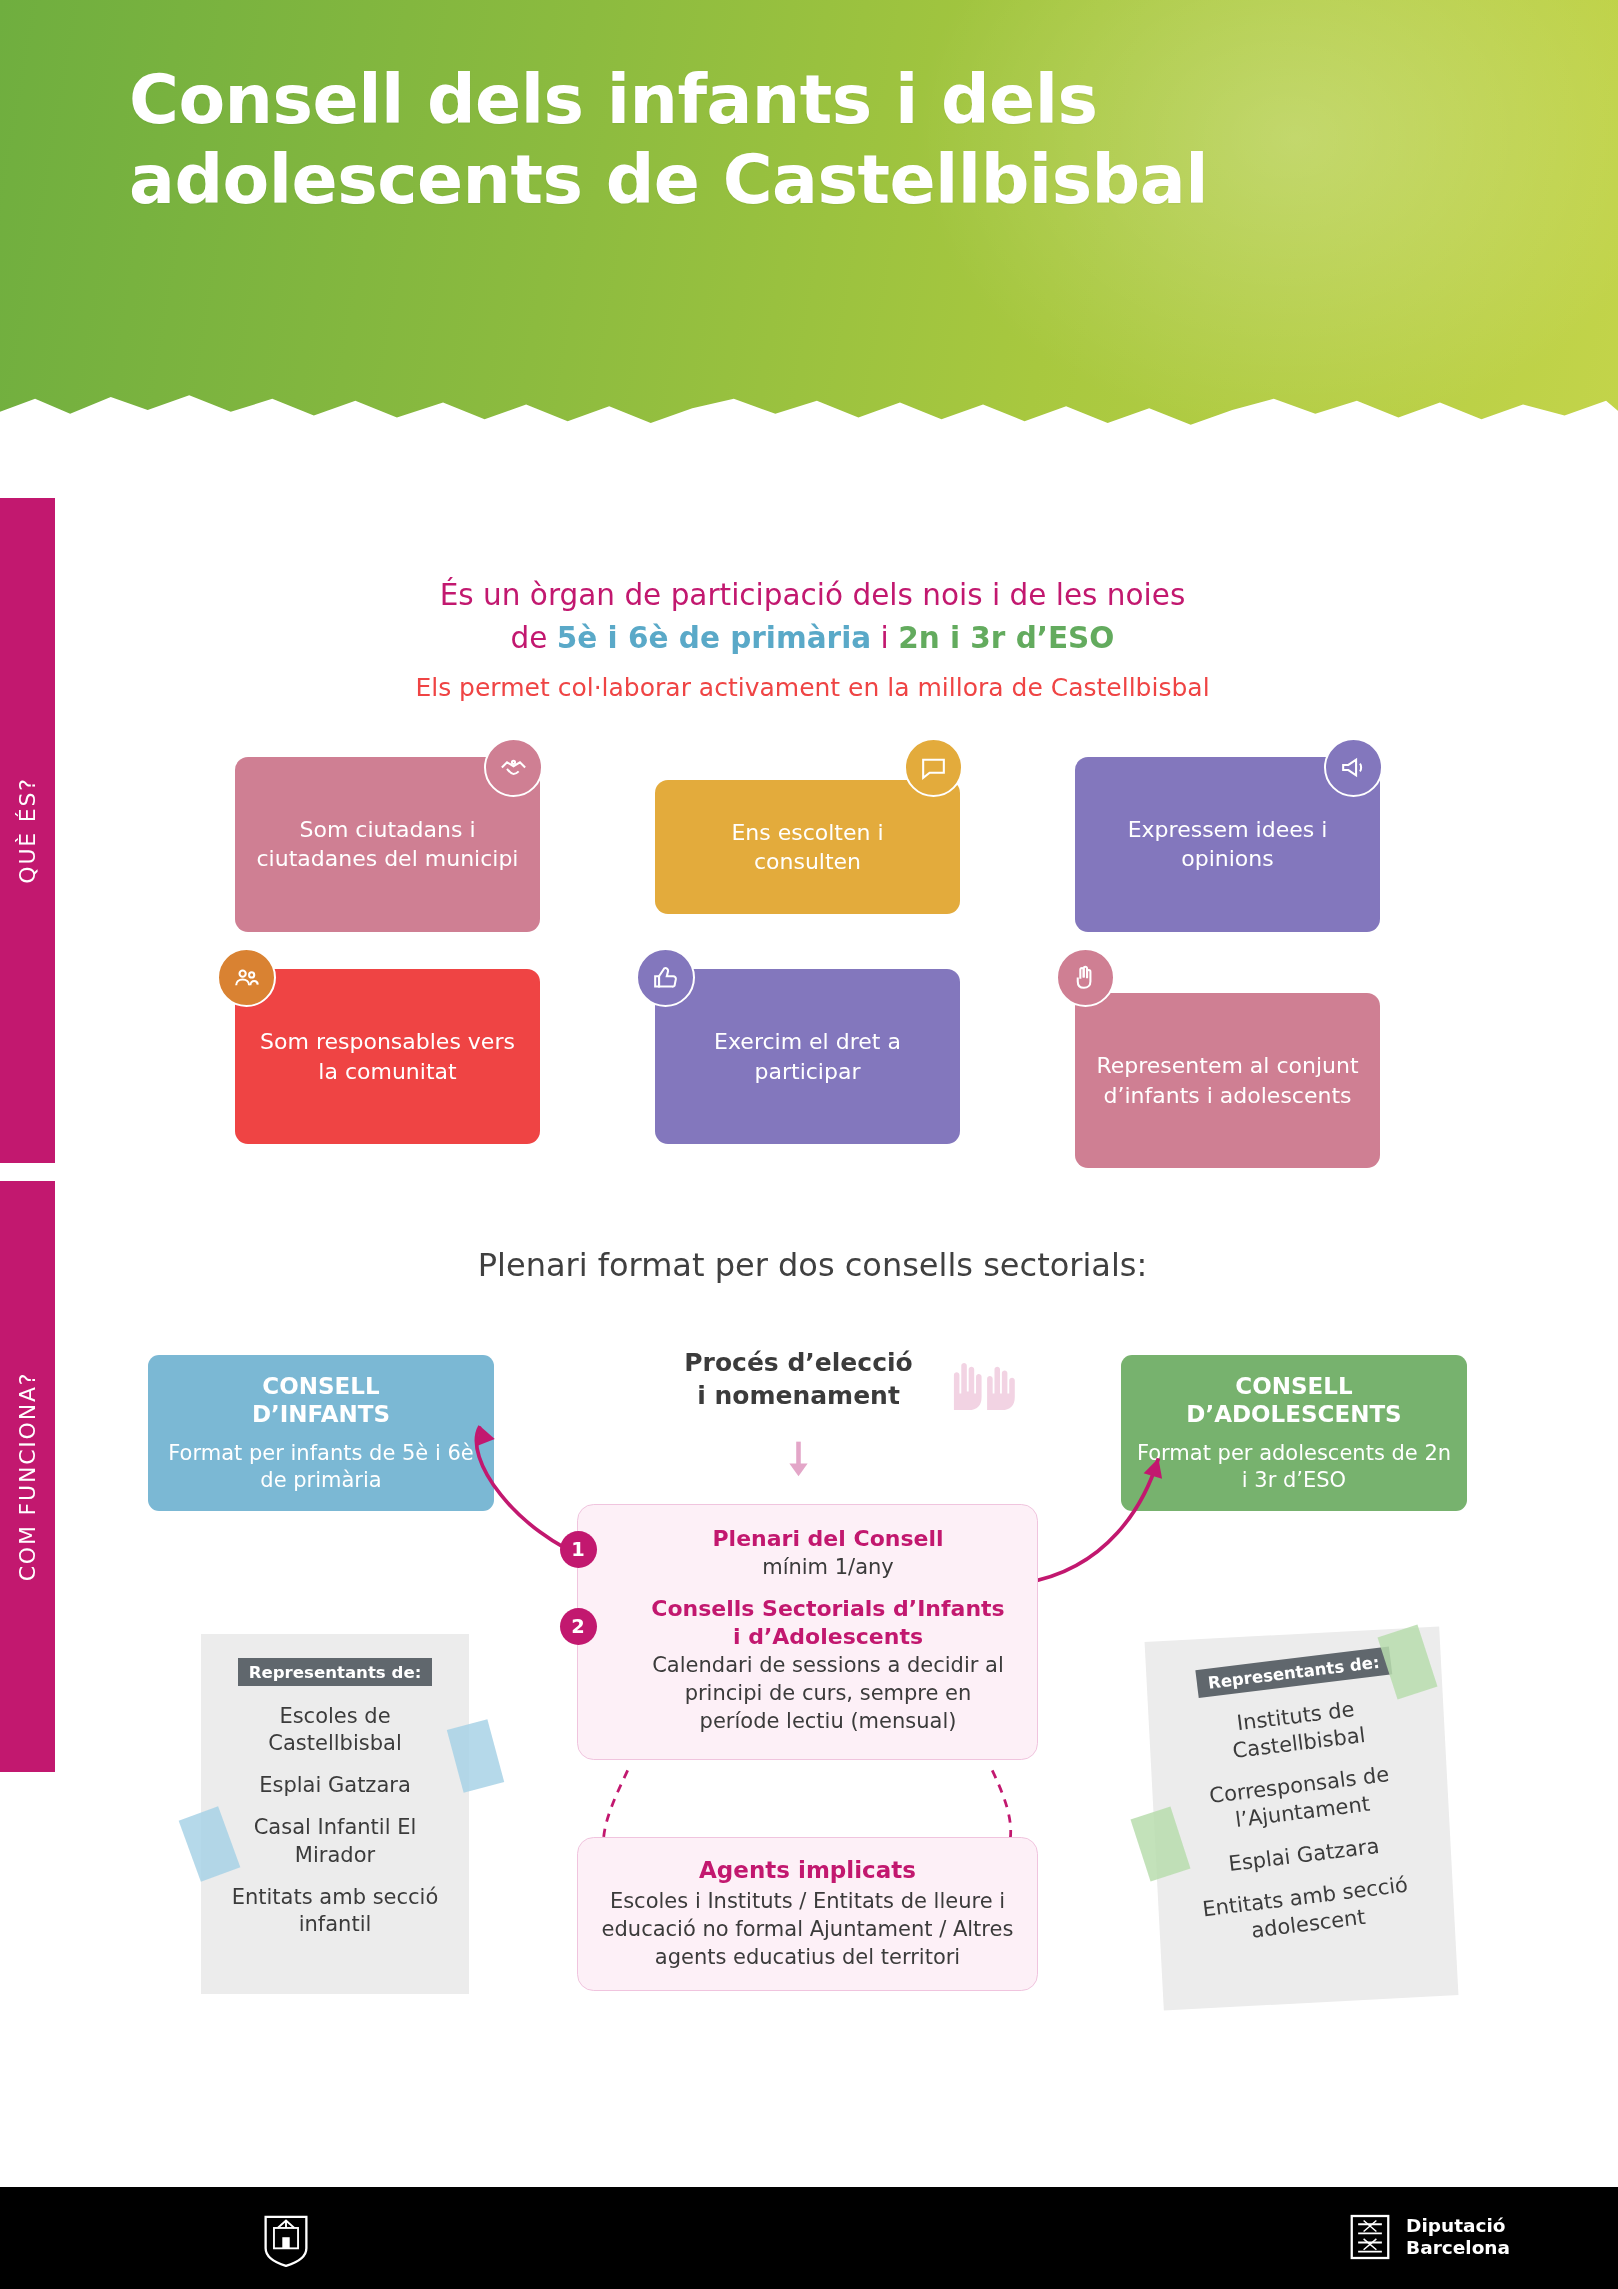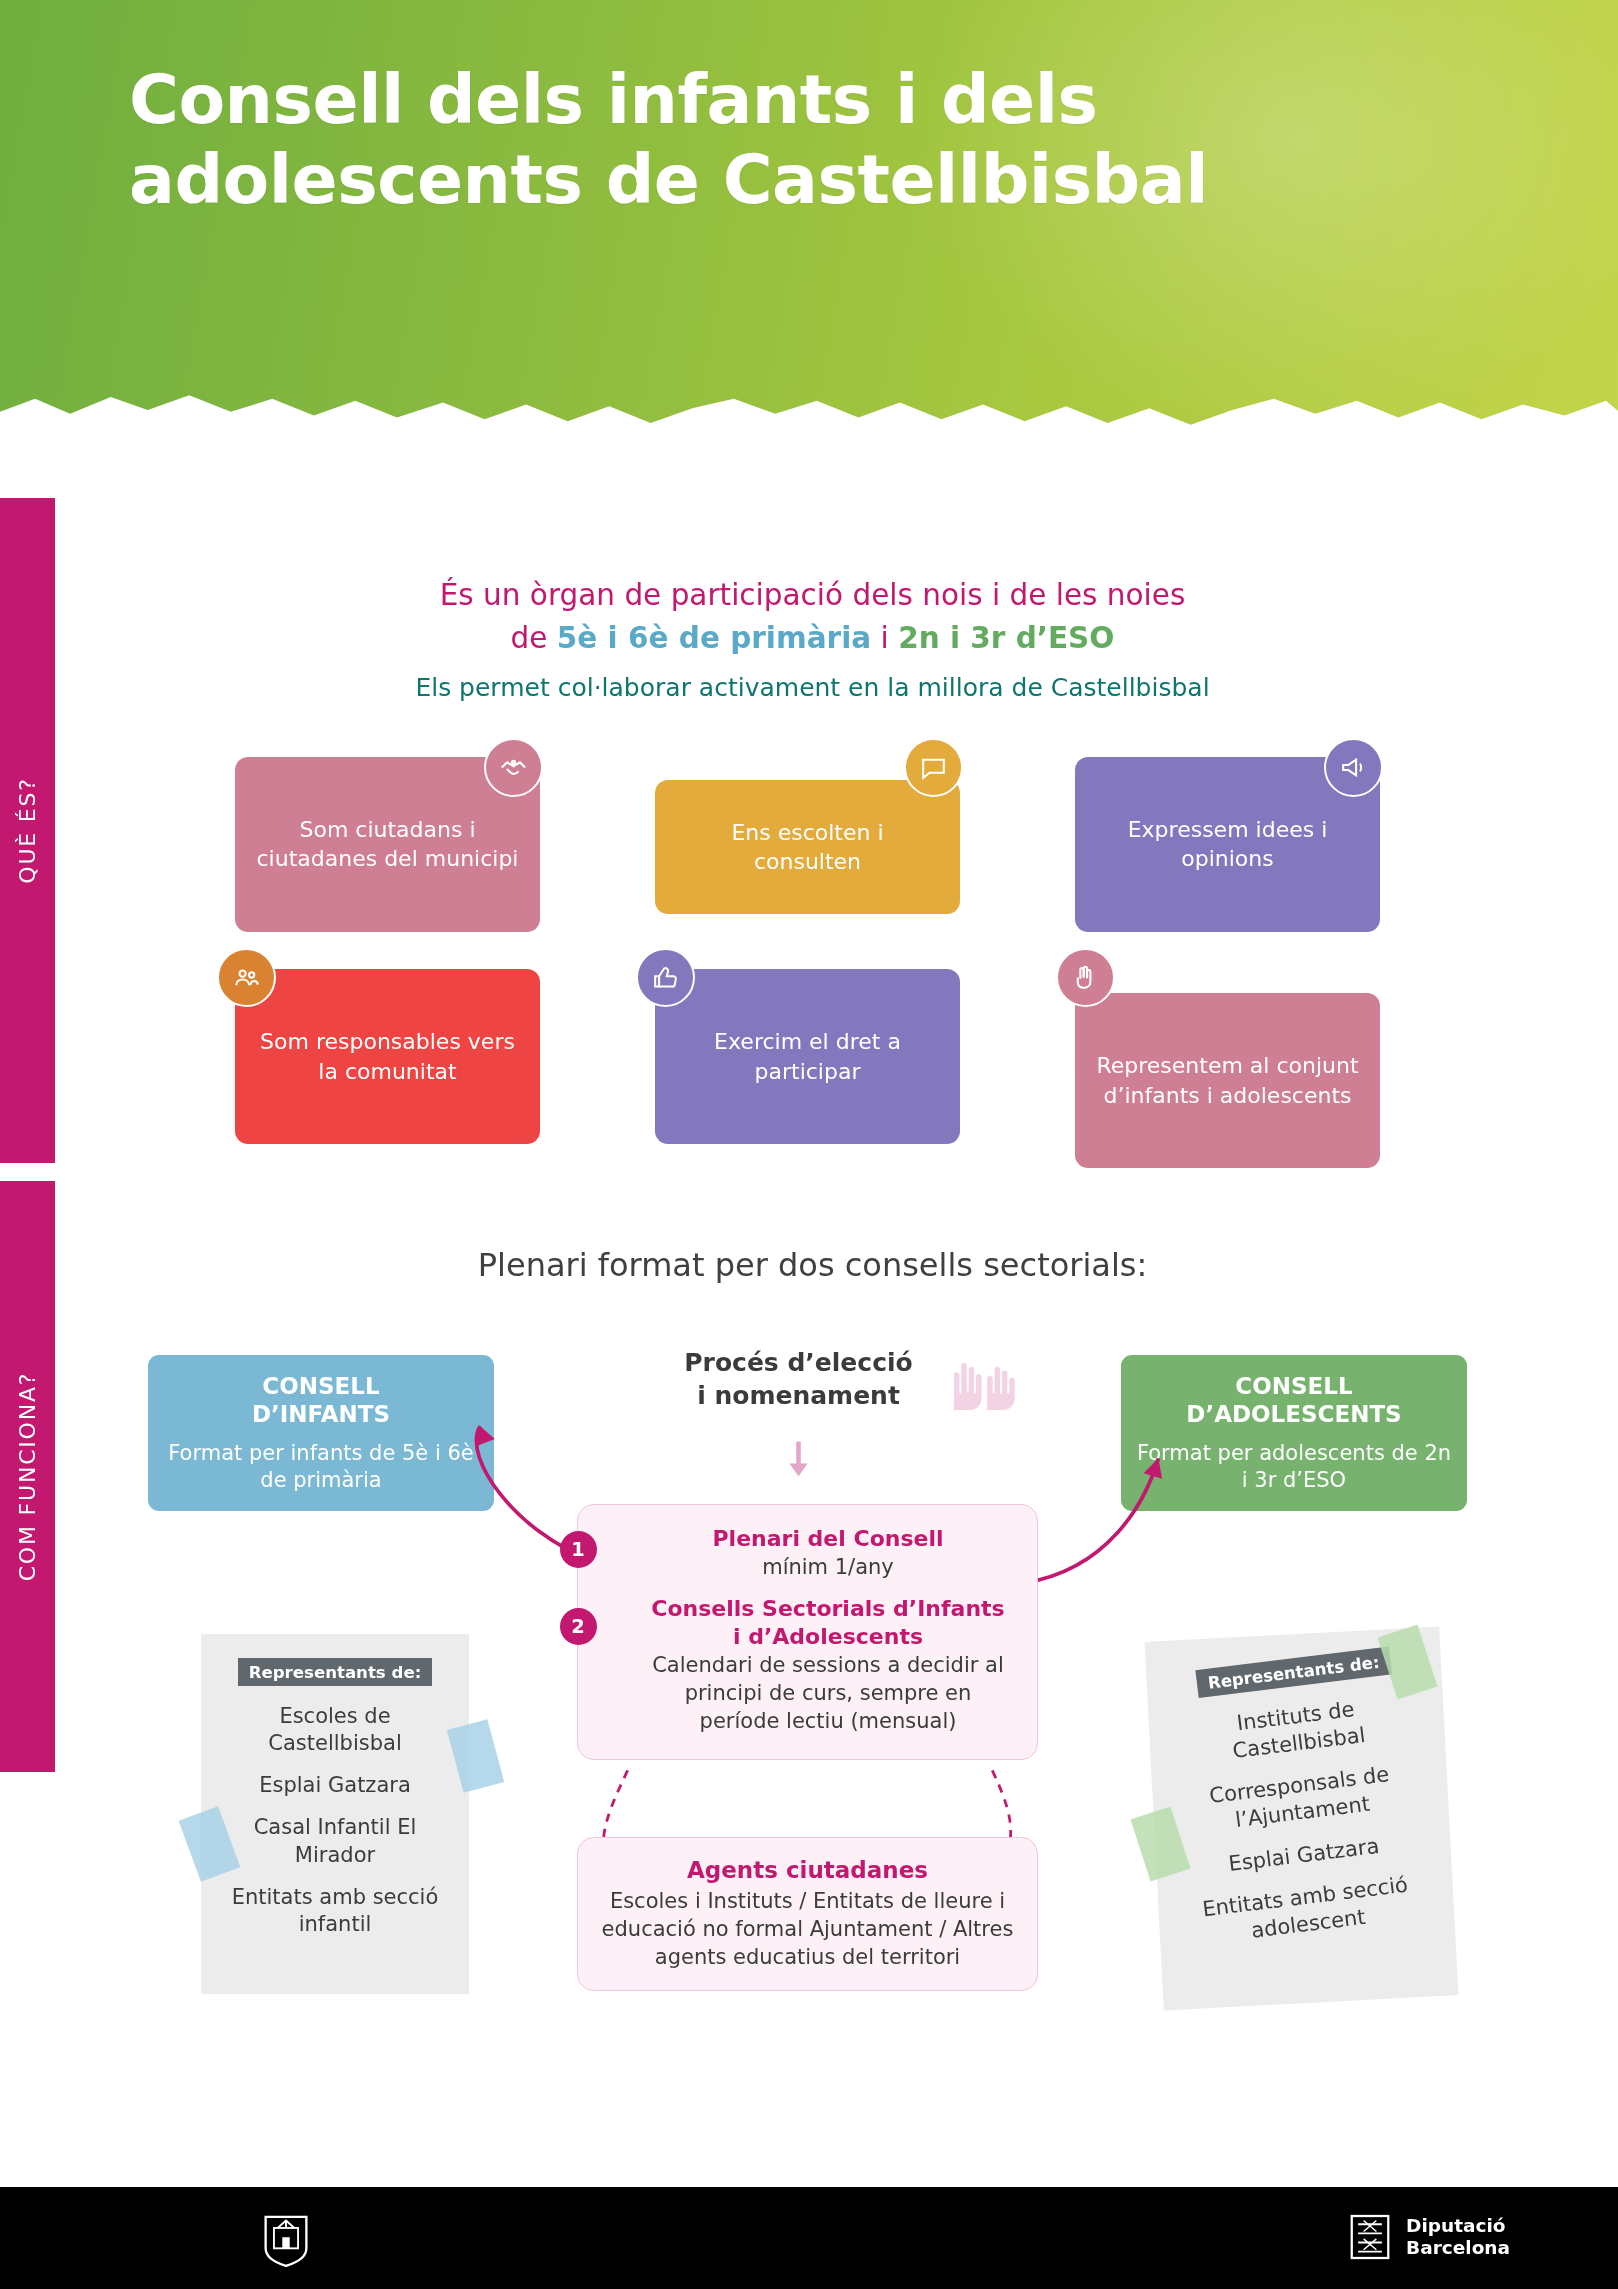--- a/index.html
+++ b/index.html
@@ -53,21 +53,21 @@
 
   
   .intro {
     position:absolute; left:222px; top:535px; width:1181px; text-align:center;
   }
   .intro-l1 { font-size:29.5px; color:#c2186f; line-height:1.45;margin-top:39px; }
   .intro-l2 { font-size:29.5px; color:#c2186f; line-height:1.45; font-weight:bold;}
   .c-blue { color:#5aa9c8; }
   .c-green { color:#63ab5e; }
   .c-pink-norm { color:#c2186f; font-weight:normal; }
-  .intro-l3 { font-size:25px; color:#0f766e; margin-top:13px;text-align:center; }
+  .intro-l3 { font-size:25px; color:#ef4444; margin-top:13px;text-align:center; }
 
   .cards { position:absolute; left:235px; top:738px; width:1154px; }
   .card {
     position:absolute; width:305px; border-radius:13px;
     color:#ffffff; display:flex; align-items:center; justify-content:center;
     text-align:center; font-size:22px; line-height:1.32; padding:13px 20px;
   }
   .card-icon {
     position:absolute; width:59px; height:59px; border-radius:50%;
     background:#fff; display:flex; align-items:center; justify-content:center;
@@ -289,21 +289,21 @@
   <div class="numdot" style="left:-18.5px; top:26px;">1</div>
   <div class="hl">Plenari del Consell</div>
   <div class="tx">mínim 1/any</div>
   <div class="numdot" style="left:-18.5px; top:103px;">2</div>
   <div class="hl" style="margin-top:13px;">Consells Sectorials d’Infants</div>
   <div class="hl">i d’Adolescents</div>
   <div class="tx">Calendari de sessions a decidir al principi de curs, sempre en període lectiu (mensual)</div>
 </div>
 
 <div class="agents-box">
-  <div class="hl">Agents ciutadanes</div>
+  <div class="hl">Agents implicats</div>
   <div class="tx">Escoles i Instituts / Entitats de lleure i educació no formal Ajuntament / Altres agents educatius del territori</div>
 </div>
 
 <div class="note" id="note-left">
   <div class="rep">Representants de:</div>
   <div class="line">Escoles de Castellbisbal</div>
   <div class="line">Esplai Gatzara</div>
   <div class="line">Casal Infantil El Mirador</div>
   <div class="line">Entitats amb secció infantil</div>
 </div>

